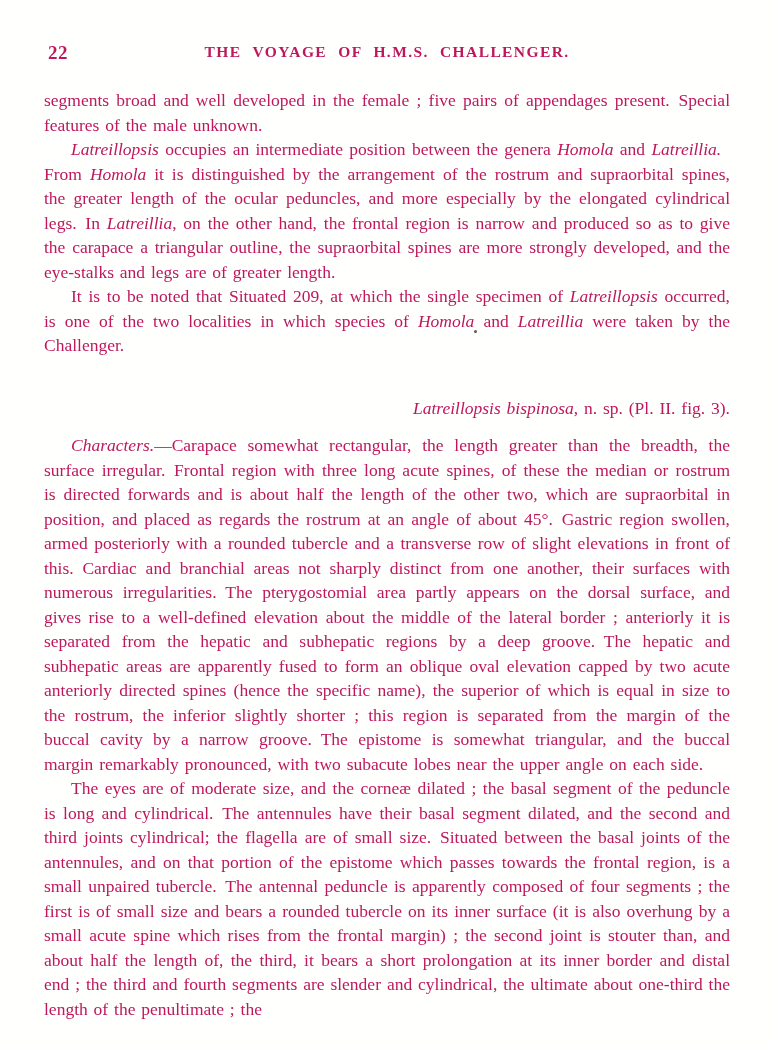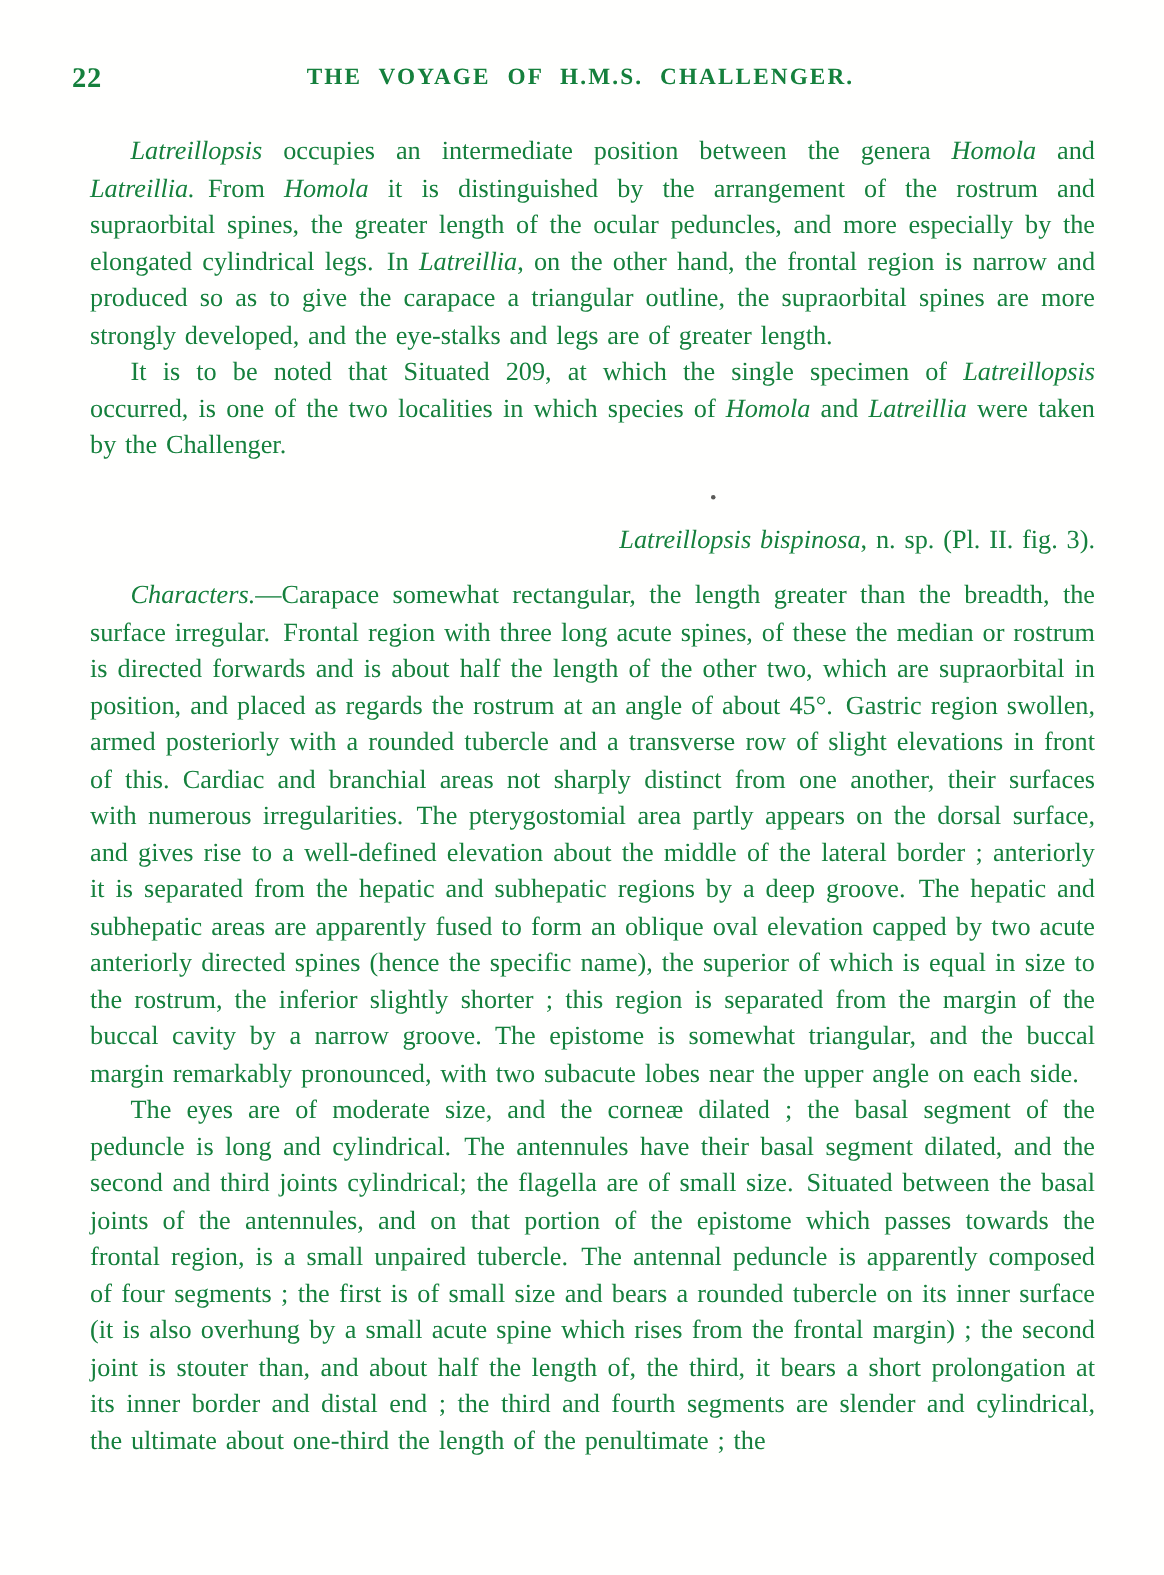--- a/index.html
+++ b/index.html
@@ -52,48 +52,48 @@
   }
   .text-block p {
     margin: 0;
     font-size: 17.5px;
     line-height: 24.5px;
     text-align: justify;
     word-spacing: 1.5px;
   }
   .text-block p.indent {
     text-indent: 27px;
-    margin-left: 16px;
   }
   .text-block p.heading {
     margin-top: 38px;
     margin-bottom: 13px;
     text-align: right;
   }
   .artifact {
     position: absolute;
     left: 474px;
     top: 330px;
     width: 3px;
     height: 3px;
     border-radius: 50%;
     background: #5a5a58;
   }
 </style>
 </head>
 <body>
 
-<div class="page" style="background: rgb(255, 255, 254); color: #15803d;">
+<div class="page" style="background: rgb(255, 255, 254); color: #be185d;">
 
   <header class="running-head">
     <span class="pagenum">22</span>
     <span class="head-title">THE VOYAGE OF H.M.S. CHALLENGER.</span>
   </header>
 
   <main class="text-block">
+      <p class=""><span>segments broad and well developed in the female ; five pairs of appendages present. Special features of the male unknown.</span></p>
       <p class="indent"><i>Latreillopsis</i><span> occupies an intermediate position between the genera </span><i>Homola</i><span> and </span><i>Latreillia.</i><span> From </span><i>Homola</i><span> it is distinguished by the arrangement of the rostrum and supraorbital spines, the greater length of the ocular peduncles, and more especially by the elongated cylindrical legs. In </span><i>Latreillia</i><span>, on the other hand, the frontal region is narrow and produced so as to give the carapace a triangular outline, the supraorbital spines are more strongly developed, and the eye-stalks and legs are of greater length.</span></p>
       <p class="indent"><span>It is to be noted that Situated 209, at which the single specimen of </span><i>Latreillopsis</i><span> occurred, is one of the two localities in which species of </span><i>Homola</i><span> and </span><i>Latreillia</i><span> were taken by the Challenger.</span></p>
       <p class="indent heading"><i>Latreillopsis bispinosa</i><span>, n. sp. (Pl. II. fig. 3).</span></p>
       <p class="indent"><i>Characters.</i><span>—Carapace somewhat rectangular, the length greater than the breadth, the surface irregular. Frontal region with three long acute spines, of these the median or rostrum is directed forwards and is about half the length of the other two, which are supraorbital in position, and placed as regards the rostrum at an angle of about 45°. Gastric region swollen, armed posteriorly with a rounded tubercle and a transverse row of slight elevations in front of this. Cardiac and branchial areas not sharply distinct from one another, their surfaces with numerous irregularities. The pterygostomial area partly appears on the dorsal surface, and gives rise to a well-defined elevation about the middle of the lateral border ; anteriorly it is separated from the hepatic and subhepatic regions by a deep groove. The hepatic and subhepatic areas are apparently fused to form an oblique oval elevation capped by two acute anteriorly directed spines (hence the specific name), the superior of which is equal in size to the rostrum, the inferior slightly shorter ; this region is separated from the margin of the buccal cavity by a narrow groove. The epistome is somewhat triangular, and the buccal margin remarkably pronounced, with two subacute lobes near the upper angle on each side.</span></p>
       <p class="indent"><span>The eyes are of moderate size, and the corneæ dilated ; the basal segment of the peduncle is long and cylindrical. The antennules have their basal segment dilated, and the second and third joints cylindrical; the flagella are of small size. Situated between the basal joints of the antennules, and on that portion of the epistome which passes towards the frontal region, is a small unpaired tubercle. The antennal peduncle is apparently composed of four segments ; the first is of small size and bears a rounded tubercle on its inner surface (it is also overhung by a small acute spine which rises from the frontal margin) ; the second joint is stouter than, and about half the length of, the third, it bears a short prolongation at its inner border and distal end ; the third and fourth segments are slender and cylindrical, the ultimate about one-third the length of the penultimate ; the</span></p>
     </main>
 
   <span class="artifact"></span>
 
 </div>

